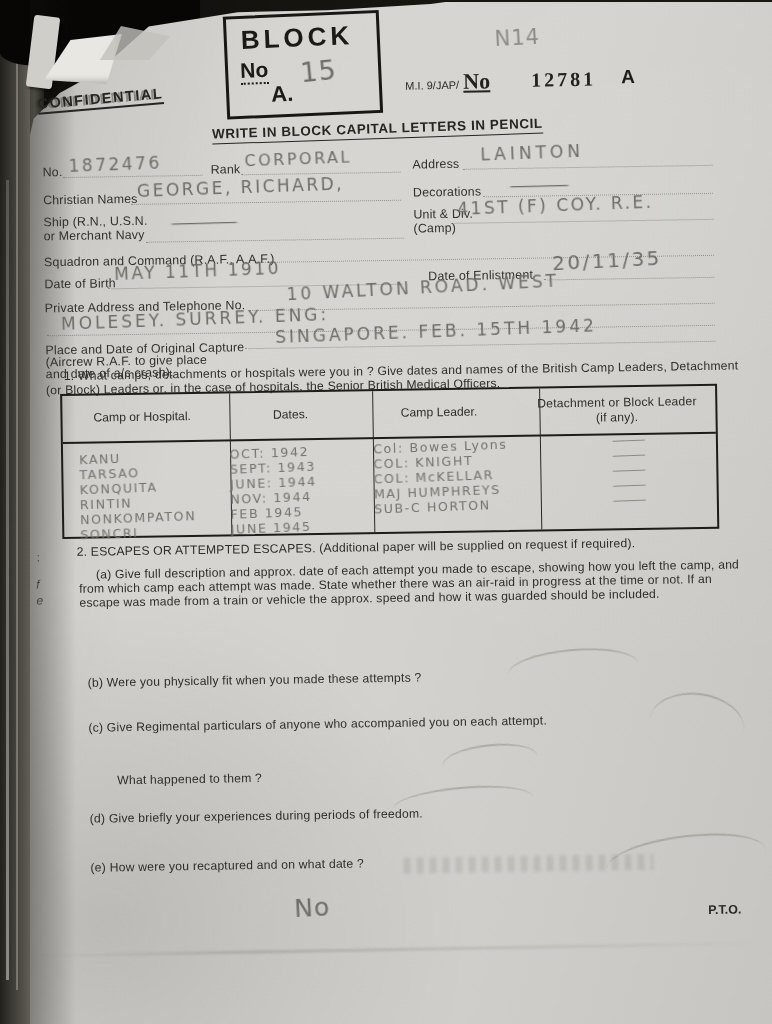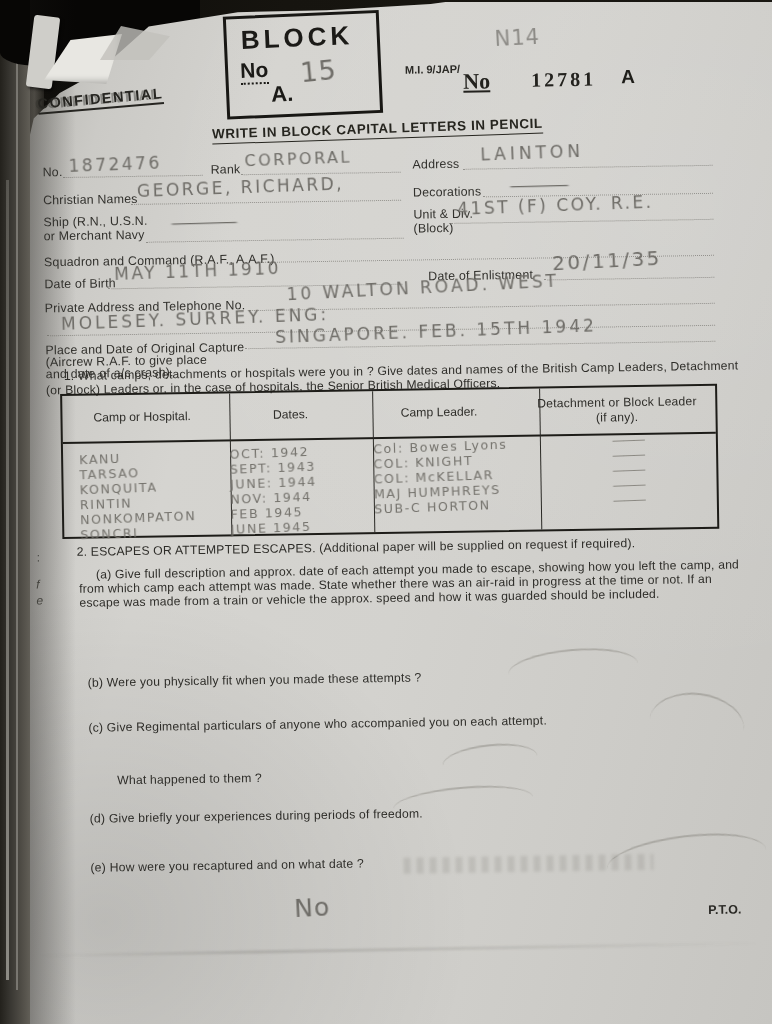--- a/index.html
+++ b/index.html
@@ -83,21 +83,21 @@
 
     <div class="stampbox">
       <div class="abs" style="left:14px;top:6px;font-weight:bold;font-size:26px;letter-spacing:4px;">BLOCK</div>
       <div class="abs" style="left:12px;top:40px;font-weight:bold;font-size:21px;border-bottom:2px dotted #1b1a17;padding-bottom:0;">No</div>
       <div class="abs" style="left:42px;top:64px;font-weight:bold;font-size:22px;">A.</div>
       <div class="abs hw r3" style="left:72px;top:40px;font-size:27px;letter-spacing:1px;">15</div>
     </div>
 
     <div class="abs hw r2" style="left:502px;top:28px;font-size:21px;letter-spacing:1px;opacity:.7;">N14</div>
 
-    <div class="abs" style="left:412px;top:64px;font-weight:bold;font-size:11px;color:#2b2a26;">M.I. 9/JAP/</div>
+    <div class="abs" style="left:412px;top:80px;font-weight:normal;font-size:11px;color:#2b2a26;">M.I. 9/JAP/</div>
     <div class="abs serifno" style="left:470px;top:70px;font-size:22px;text-decoration:underline;">No</div>
     <div class="abs serifno" style="left:538px;top:71px;font-size:20px;letter-spacing:3px;">12781</div>
     <div class="abs" style="left:628px;top:70px;font-weight:bold;font-size:19px;color:#1e1d19;">A</div>
 
     <div class="abs instr" style="left:218px;top:121px;">WRITE IN BLOCK CAPITAL LETTERS IN PENCIL</div>
 
     <div class="abs pl" style="left:48px;top:160px;">No.</div>
     <div class="abs hw r1" style="left:74px;top:150px;font-size:17px;">1872476</div>
     <div class="dl" style="left:68px;top:172px;width:140px;"></div>
     <div class="abs pl" style="left:216px;top:160px;">Rank</div>
@@ -112,21 +112,21 @@
     <div class="dl" style="left:136px;top:200px;width:270px;"></div>
     <div class="abs pl" style="left:418px;top:186px;">Decorations</div>
     <div class="abs hw" style="left:540px;top:178px;font-size:16px;transform:scaleX(4) rotate(-2deg);">—</div>
     <div class="dl" style="left:488px;top:198px;width:230px;"></div>
 
     <div class="abs pl" style="left:48px;top:210px;">Ship (R.N., U.S.N.</div>
     <div class="abs pl" style="left:48px;top:224px;">or Merchant Navy</div>
     <div class="abs hw" style="left:205px;top:210px;font-size:16px;transform:scaleX(4.5) rotate(-3deg);">—</div>
     <div class="dl" style="left:150px;top:238px;width:258px;"></div>
     <div class="abs pl" style="left:418px;top:208px;">Unit &amp; Div.</div>
-    <div class="abs pl" style="left:418px;top:222px;">(Block)</div>
+    <div class="abs pl" style="left:418px;top:222px;">(Camp)</div>
     <div class="abs hw r1" style="left:462px;top:198px;font-size:17px;">41ST (F) COY. R.E.</div>
     <div class="dl" style="left:456px;top:224px;width:262px;"></div>
 
     <div class="abs pl" style="left:48px;top:250px;">Squadron and Command (R.A.F., A.A.F.)</div>
     <div class="dl" style="left:260px;top:260px;width:458px;"></div>
 
     <div class="abs pl" style="left:48px;top:272px;">Date of Birth</div>
     <div class="abs hw r1" style="left:118px;top:258px;font-size:17px;">MAY 11TH 1910</div>
     <div class="dl" style="left:112px;top:284px;width:294px;"></div>
     <div class="abs pl" style="left:432px;top:270px;">Date of Enlistment</div>

